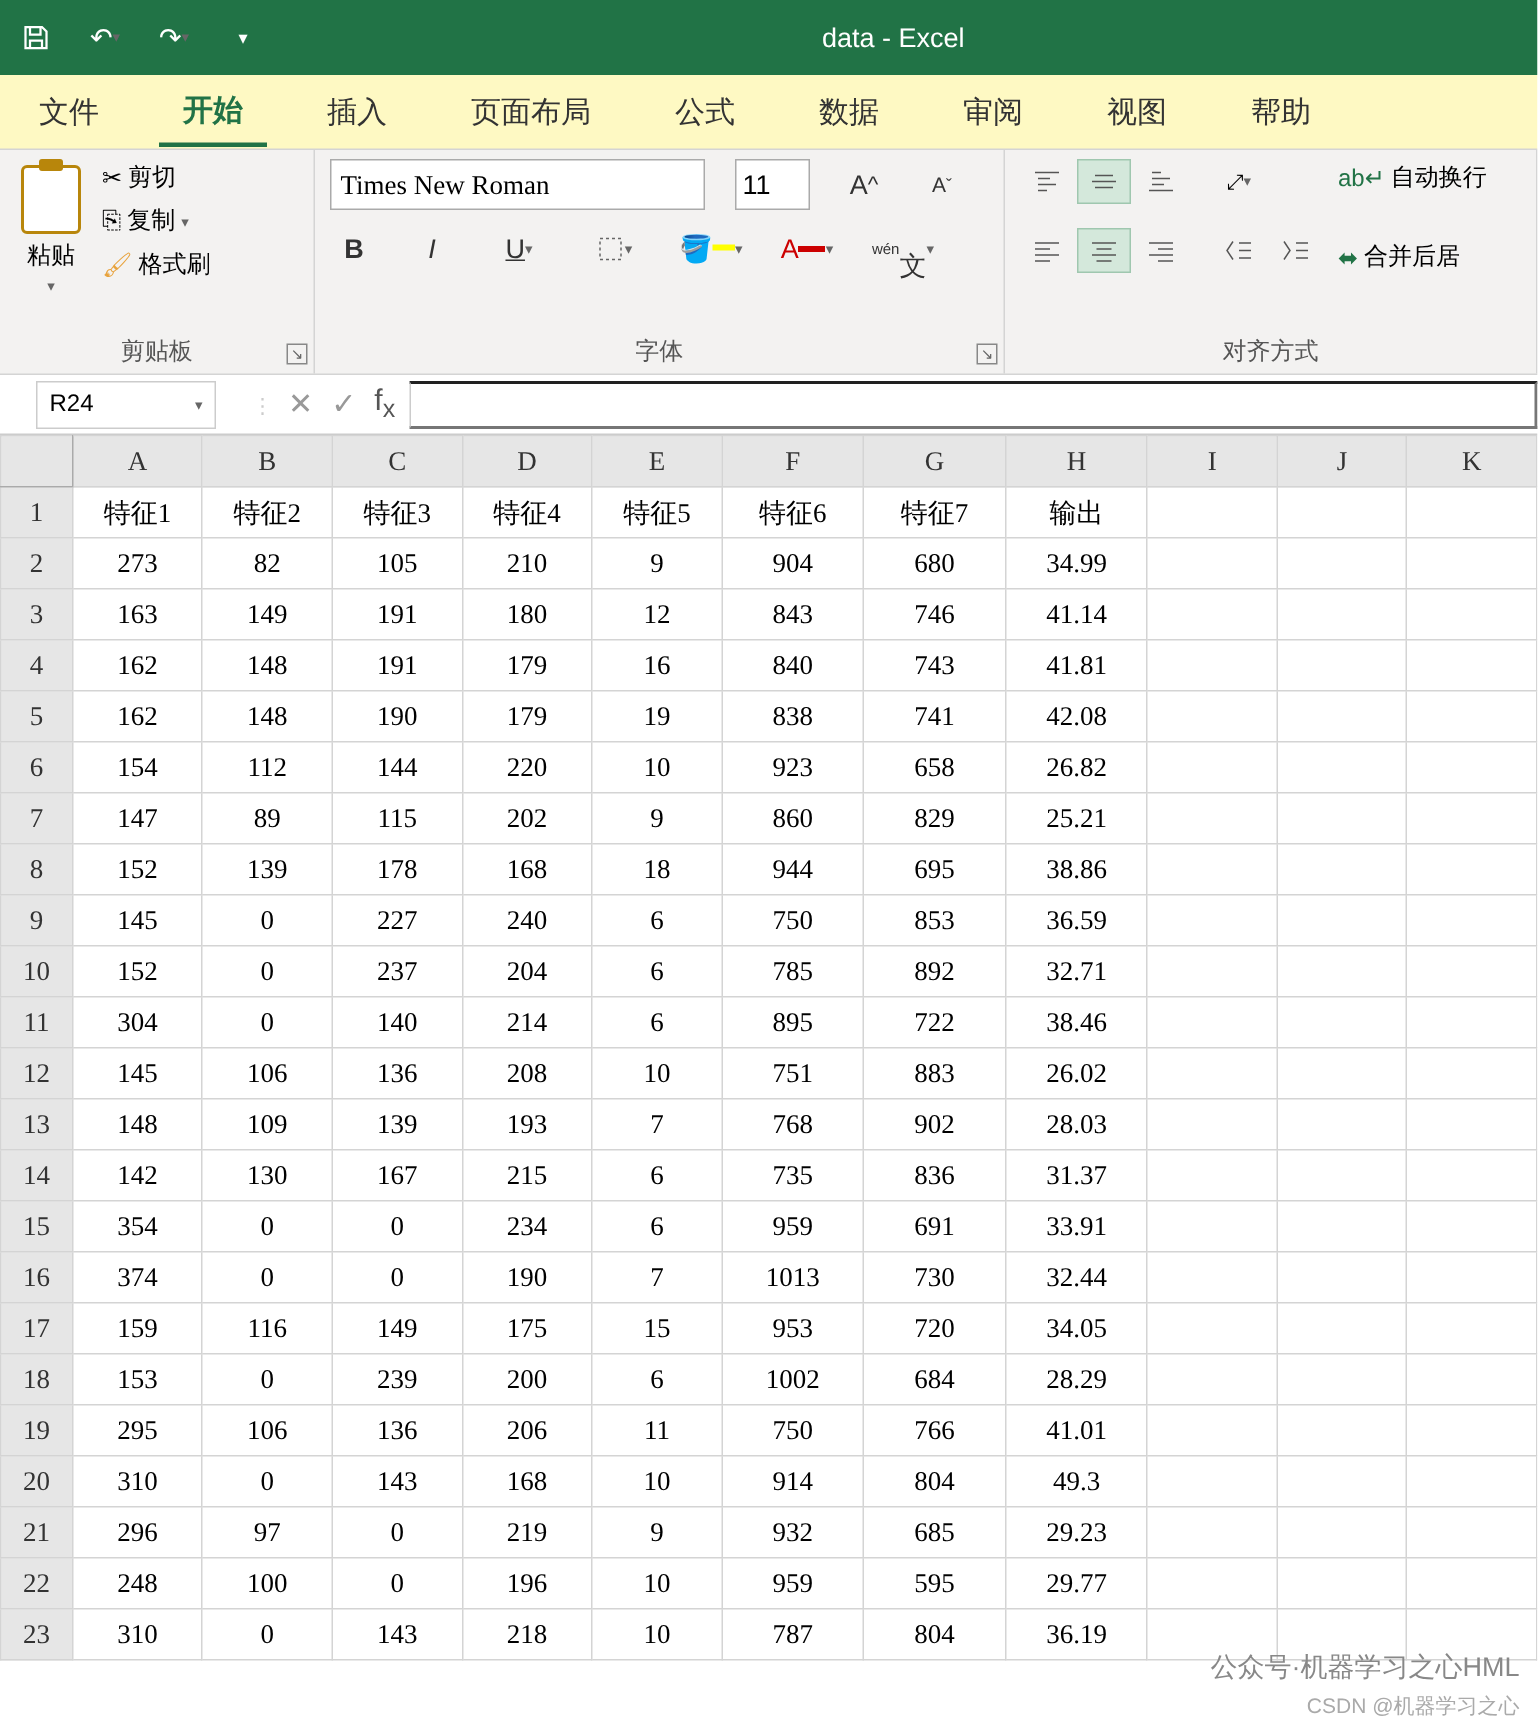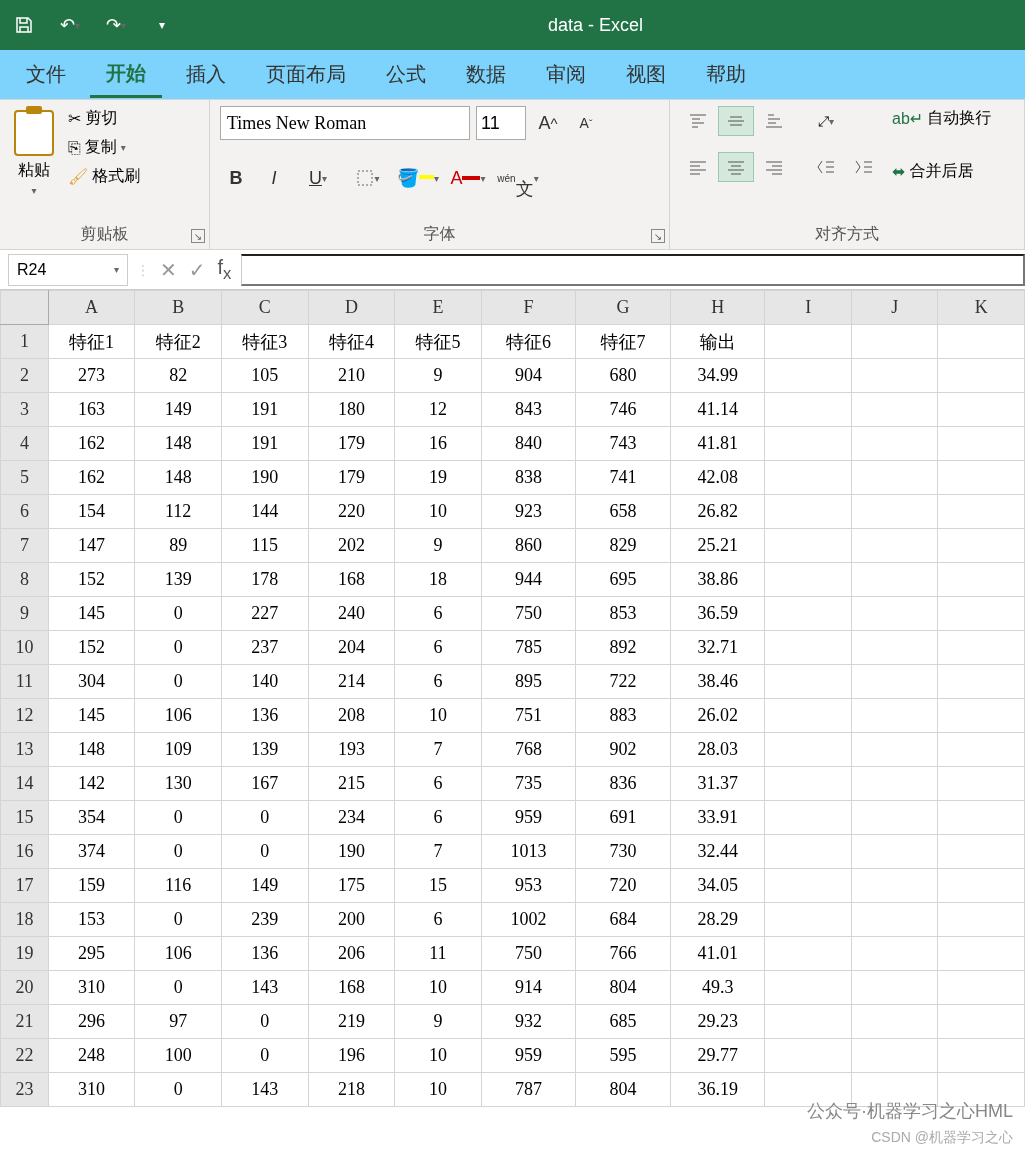--- a/index.html
+++ b/index.html
@@ -1,42 +1,42 @@
 <!DOCTYPE html>
 <html><head>
 <meta charset="utf-8">
 <style>
 *{box-sizing:border-box;margin:0;padding:0}
 body{font-family:"Microsoft YaHei","Segoe UI",sans-serif;font-size:14px;background:#fff;overflow:hidden;width:1025px;height:1155px}
 .titlebar{height:50px;background:#217346;color:#fff;display:flex;align-items:center;padding:0 10px}
 .qat{display:flex;align-items:center;gap:18px}
 .qat-btn{width:28px;height:28px;display:flex;align-items:center;justify-content:center;color:#fff;font-size:18px}
 .title-center{flex:1;text-align:center;font-size:18px}
-.ribbon-tabs{height:50px;background:#7dd3fc;display:flex;align-items:center;padding:0 10px;gap:8px;border-bottom:1px solid #d4d4d4}
+.ribbon-tabs{height:50px;background:#fef9c3;display:flex;align-items:center;padding:0 10px;gap:24px;border-bottom:1px solid #d4d4d4}
 .tab{padding:8px 16px;font-size:20px;color:#333;cursor:pointer}
 .tab.active{color:#217346;font-weight:bold;border-bottom:3px solid #217346}
 .ribbon{height:150px;background:#f3f2f1;display:flex;border-bottom:1px solid #d4d4d4}
 .group{border-right:1px solid #d4d4d4;display:flex;flex-direction:column;padding:6px 10px 2px;position:relative}
 .group-label{text-align:center;font-size:16px;color:#555;padding:2px 0}
 .group-body{flex:1;display:flex;align-items:flex-start;gap:6px}
 .dialog-launcher{position:absolute;right:4px;bottom:6px;width:14px;height:14px;border:1px solid #888;font-size:10px;display:flex;align-items:center;justify-content:center;color:#666}
 .big-btn{display:flex;flex-direction:column;align-items:center;gap:4px;padding:4px;font-size:16px}
 .small-btn-list{display:flex;flex-direction:column;gap:4px}
 .small-btn{display:flex;align-items:center;gap:4px;font-size:16px;padding:2px 4px}
-.font-group .row{display:flex;align-items:center;gap:6px;margin-bottom:16px}
+.font-group .row{display:flex;align-items:center;gap:20px;margin-bottom:4px}
 .font-select{width:250px;height:34px;border:1px solid #aaa;background:#fff;font-size:18px;padding:0 6px;font-family:"Times New Roman"}
 .size-select{width:50px;height:34px;border:1px solid #aaa;background:#fff;font-size:18px;padding:0 4px}
 .fbtn{width:32px;height:32px;display:flex;align-items:center;justify-content:center;font-size:18px;color:#333;border:1px solid transparent}
 .fbtn.dd{width:44px;justify-content:center}
 .align-grid{display:flex;flex-direction:column;gap:16px}
 .align-row{display:flex;gap:2px}
 .align-btn{width:36px;height:30px;border:1px solid transparent;display:flex;align-items:center;justify-content:center}
 .align-btn.sel{background:#d4e8db;border:1px solid #9fc7af}
 .namebox-bar{height:40px;background:#fff;display:flex;align-items:center;border-bottom:1px solid #ccc}
-.name-box{width:120px;height:32px;border:1px solid #ccc;margin:0 8px;padding:0 8px;font-size:16px;display:flex;align-items:center;justify-content:space-between}
+.name-box{width:120px;height:32px;border:1px solid #ccc;margin:0 24px;padding:0 8px;font-size:16px;display:flex;align-items:center;justify-content:space-between}
 .fx-btns{display:flex;gap:12px;padding:0 10px;font-size:20px;color:#999;align-items:center}
 .formula-bar{flex:1;height:32px;border-left:1px solid #ccc;padding:0 8px}
 .sheet{overflow:auto;height:calc(1155px - 50px - 50px - 150px - 40px)}
 table{border-collapse:collapse;table-layout:fixed}
 th,td{border:1px solid #d4d4d4;height:34px;font-size:18px;text-align:center;font-weight:normal;font-family:"Times New Roman","SimSun"}
 .sel-all{width:48px;background:#e6e6e6;border-right:1px solid #aaa;border-bottom:1px solid #aaa}
 .col-h{background:#e6e6e6;color:#333;width:87px}
 .col-h.wide{width:95px}
 .row-h{background:#e6e6e6;color:#333;width:48px;text-align:center}
 .hdr-row td{font-family:"SimSun","Microsoft YaHei"}

